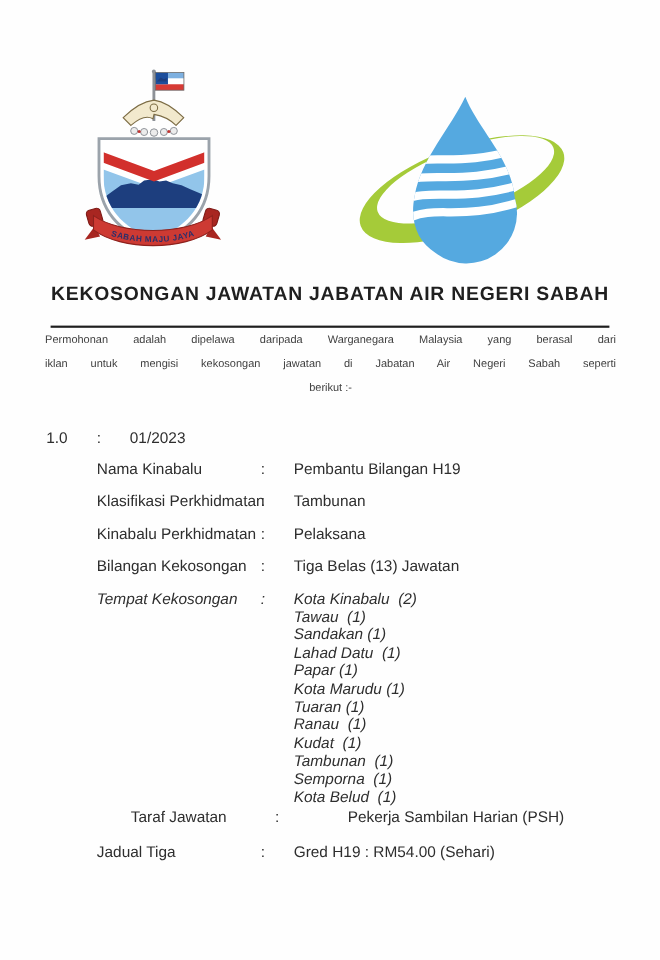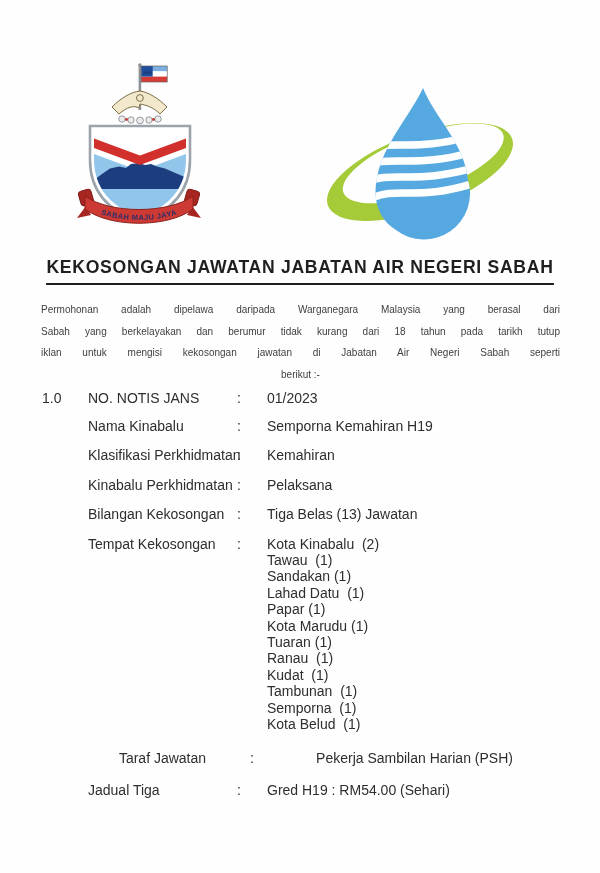--- a/index.html
+++ b/index.html
@@ -3,30 +3,30 @@
 <meta charset="utf-8">
 <style>
   html,body{margin:0;padding:0;background:#e9e9e9;}
   .doc{position:relative;width:600px;height:873px;background:#fefefe;overflow:hidden;
        font-family:"Liberation Sans",sans-serif;color:#323232;}
   .logo{position:absolute;}
   #crest-svg{left:76px;top:58px;}
   #water-svg{left:316px;top:76px;}
   .title{position:absolute;top:257px;left:0;width:600px;text-align:center;}
   .title span{display:inline-block;font-size:17.6px;font-weight:bold;letter-spacing:0.7px;
-       color:#1f1f1f;border-bottom:2.5px solid #1f1f1f;padding-bottom:5px;}
+       color:#1f1f1f;border-bottom:2.5px solid #1f1f1f;padding-bottom:18px;}
   .intro{position:absolute;top:299px;left:41px;width:519px;font-size:10px;
        line-height:21.6px;color:#404040;}
   .jline{text-align:justify;text-align-last:justify;white-space:normal;}
   .jlast{text-align:center;}
   .fields{position:absolute;top:384px;left:42px;width:520px;padding-top:6px;
        font-size:14px;color:#2e2e2e;}
   .frow{display:flex;align-items:flex-start;line-height:16.5px;margin-bottom:13px;}
   .frow:nth-child(1){margin-bottom:11px;}
-  .frow:nth-child(6){margin-bottom:18px;}
+  .frow:nth-child(6){margin-bottom:2px;font-style:italic;}
   .frow:nth-child(7){margin-bottom:15px;text-align:center;}
   .fnum{width:46px;flex:0 0 46px;}
   .flabel{width:149px;flex:0 0 149px;white-space:nowrap;}
   .fcolon{width:30px;flex:0 0 30px;}
   .fvalue{flex:1;white-space:pre;}
   .vline{white-space:pre;line-height:16.4px;}
 </style>
 </head>
 <body>
 
@@ -112,43 +112,41 @@
       </g>
     </g>
   </svg>
 
   <div class="title">
     <span>KEKOSONGAN JAWATAN JABATAN AIR NEGERI SABAH</span>
   </div>
 
   <div class="intro" id="intro">
       <div class="jline">Permohonan adalah dipelawa daripada Warganegara Malaysia yang berasal dari</div>
-      <div class="jline">Sabah yang berkelayakan dan berumur tidak kurang dari 18 tahun pada tarikh tutup</div>
       <div class="jline">iklan untuk mengisi kekosongan jawatan di Jabatan Air Negeri Sabah seperti</div>
       <div class="jlast">berikut :-</div>
     </div>
 
   <div class="fields" id="fields">
       <div class="frow">
         <div class="fnum">1.0</div>
-        <div class="flabel">NO. NOTIS JANS</div>
         <div class="fcolon">:</div>
         <div class="fvalue">01/2023</div>
       </div>
       <div class="frow">
         <div class="fnum"></div>
         <div class="flabel">Nama Kinabalu</div>
         <div class="fcolon">:</div>
-        <div class="fvalue">Semporna Kemahiran H19</div>
+        <div class="fvalue">Pembantu Bilangan H19</div>
       </div>
       <div class="frow">
         <div class="fnum"></div>
         <div class="flabel">Klasifikasi Perkhidmatan</div>
         <div class="fcolon">:</div>
-        <div class="fvalue">Kemahiran</div>
+        <div class="fvalue">Tambunan</div>
       </div>
       <div class="frow">
         <div class="fnum"></div>
         <div class="flabel">Kinabalu Perkhidmatan</div>
         <div class="fcolon">:</div>
         <div class="fvalue">Pelaksana</div>
       </div>
       <div class="frow">
         <div class="fnum"></div>
         <div class="flabel">Bilangan Kekosongan</div>

